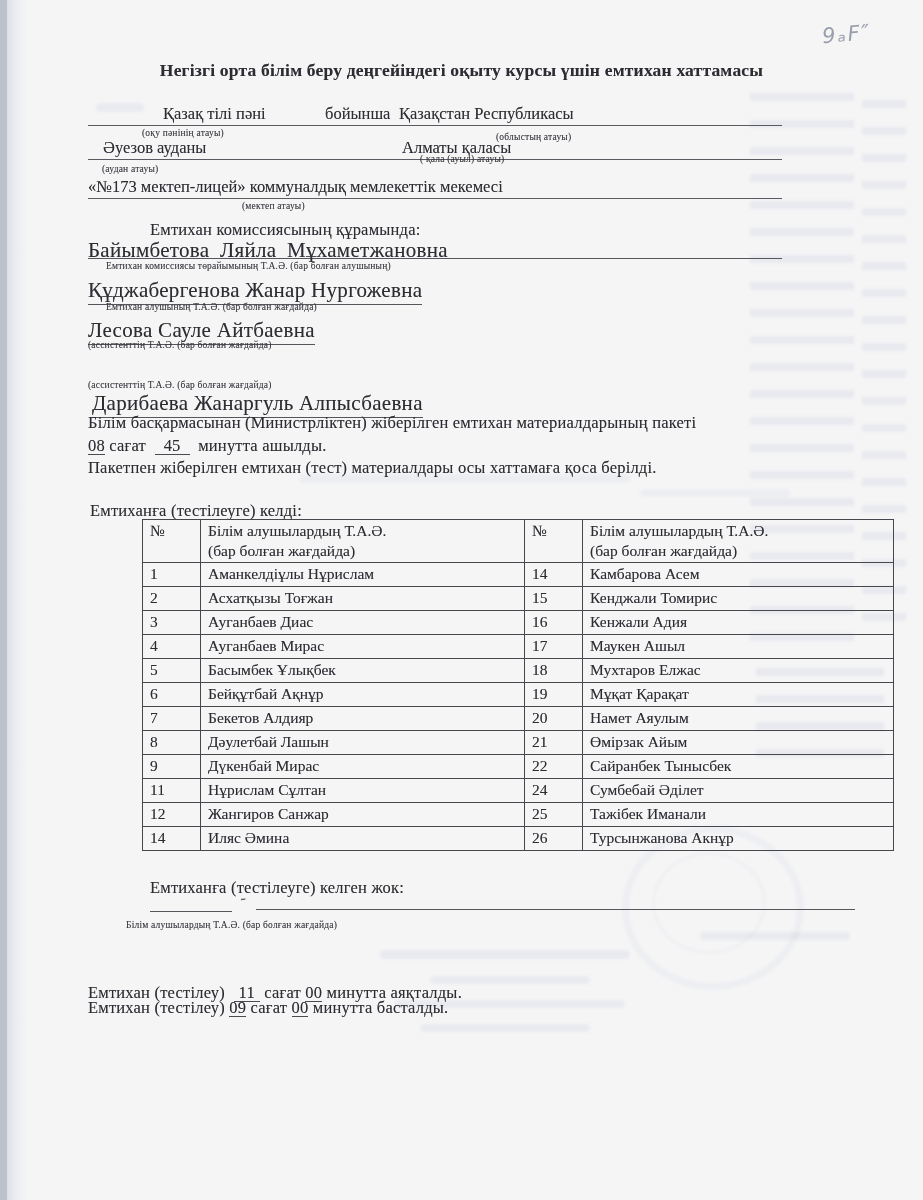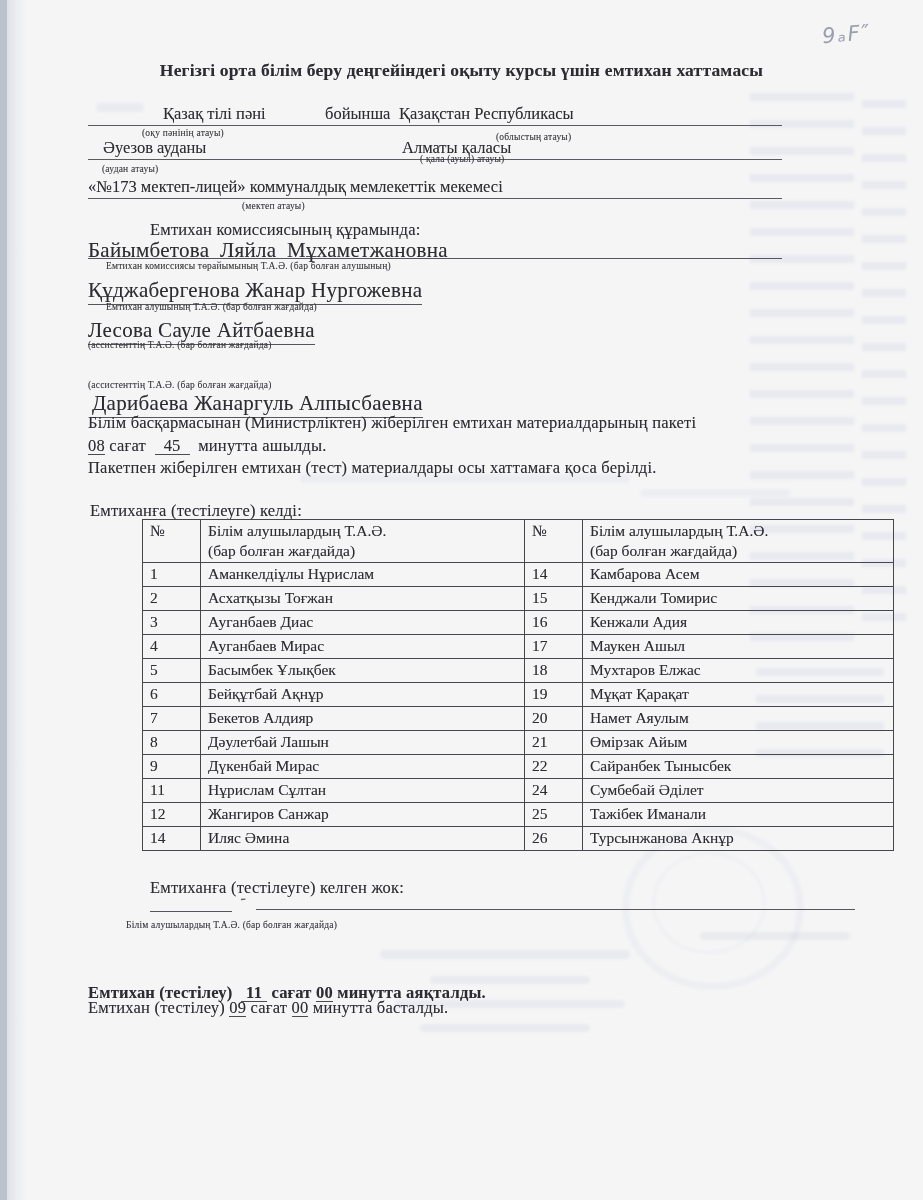--- a/index.html
+++ b/index.html
@@ -211,21 +211,21 @@
   <div class="abs" style="left:256px;top:891px;width:599px;height:18px;border-bottom:1.3px solid #55555b;"></div>
   <div class="abs hint" style="left:126px;top:920px;">Білім алушылардың Т.А.Ә. (бар болған жағдайда)</div>
 
   <div class="abs bigtext" style="left:88px;top:998px;font-family:Liberation Serif, serif;">
     <span>Емтихан (тестілеу)</span>
     <span class="u-num">09</span>
     <span>сағат</span>
     <span class="u-num">00</span>
     <span>минутта басталды.</span>
   </div>
-  <div class="abs bigtext" style="left:88px;top:983px;font-weight:bold;">
+  <div class="abs bigtext" style="left:88px;top:983px;">
     <span>Емтихан (тестілеу)</span>&nbsp;
     <span class="u-num pad-u" style="padding:0 5px;">11</span>
     <span>сағат</span>
     <span class="u-num">00</span>
     <span>минутта аяқталды.</span>
   </div>
 
 </div>
 
 </body></html>

